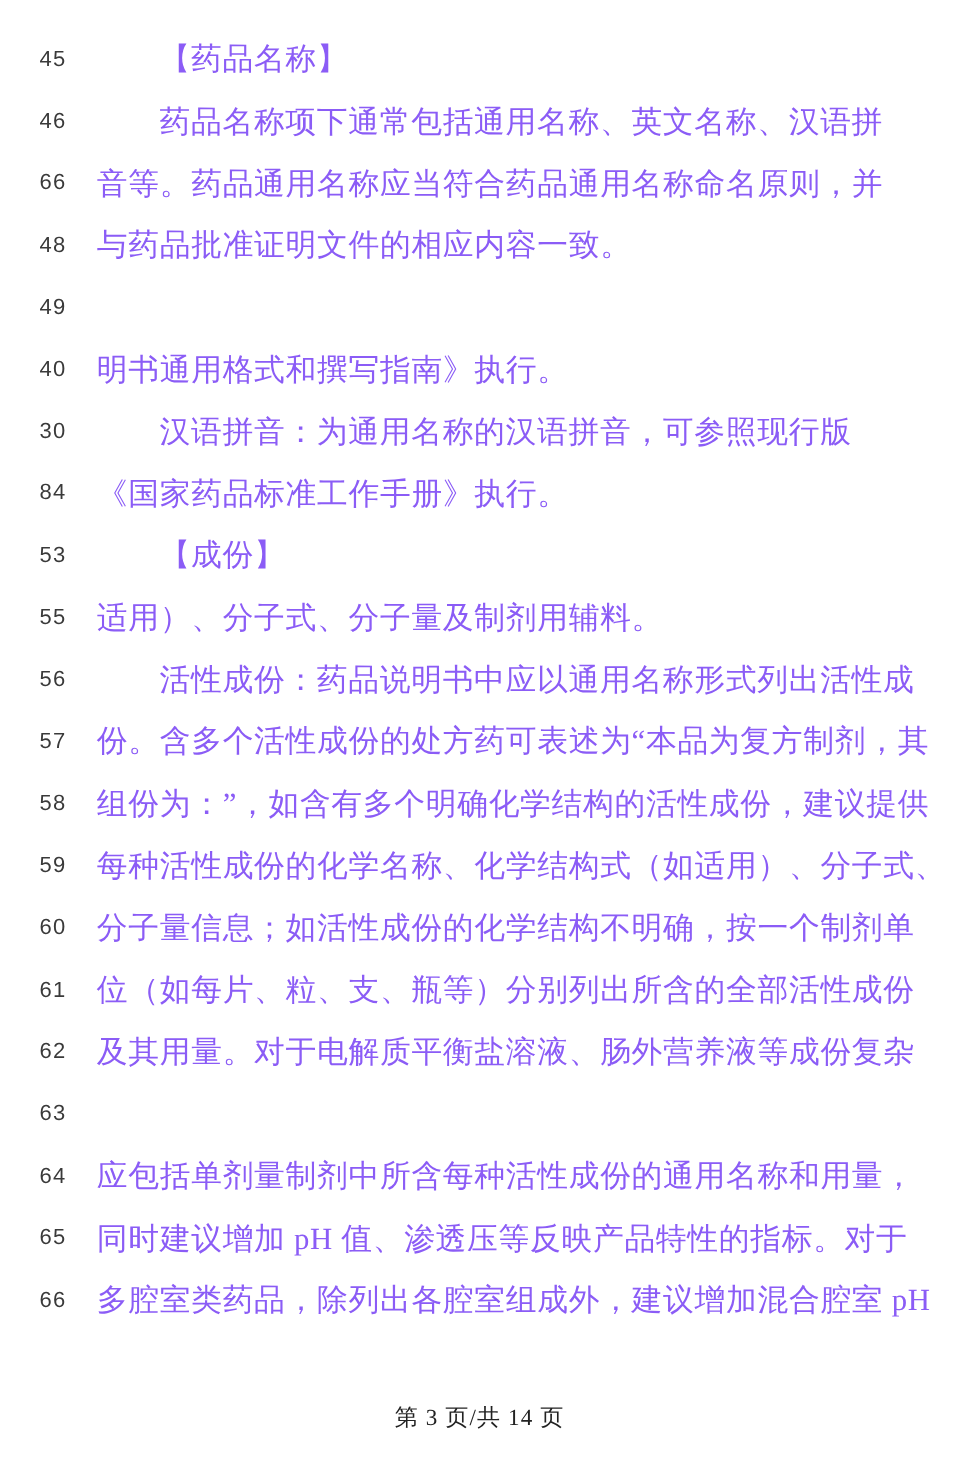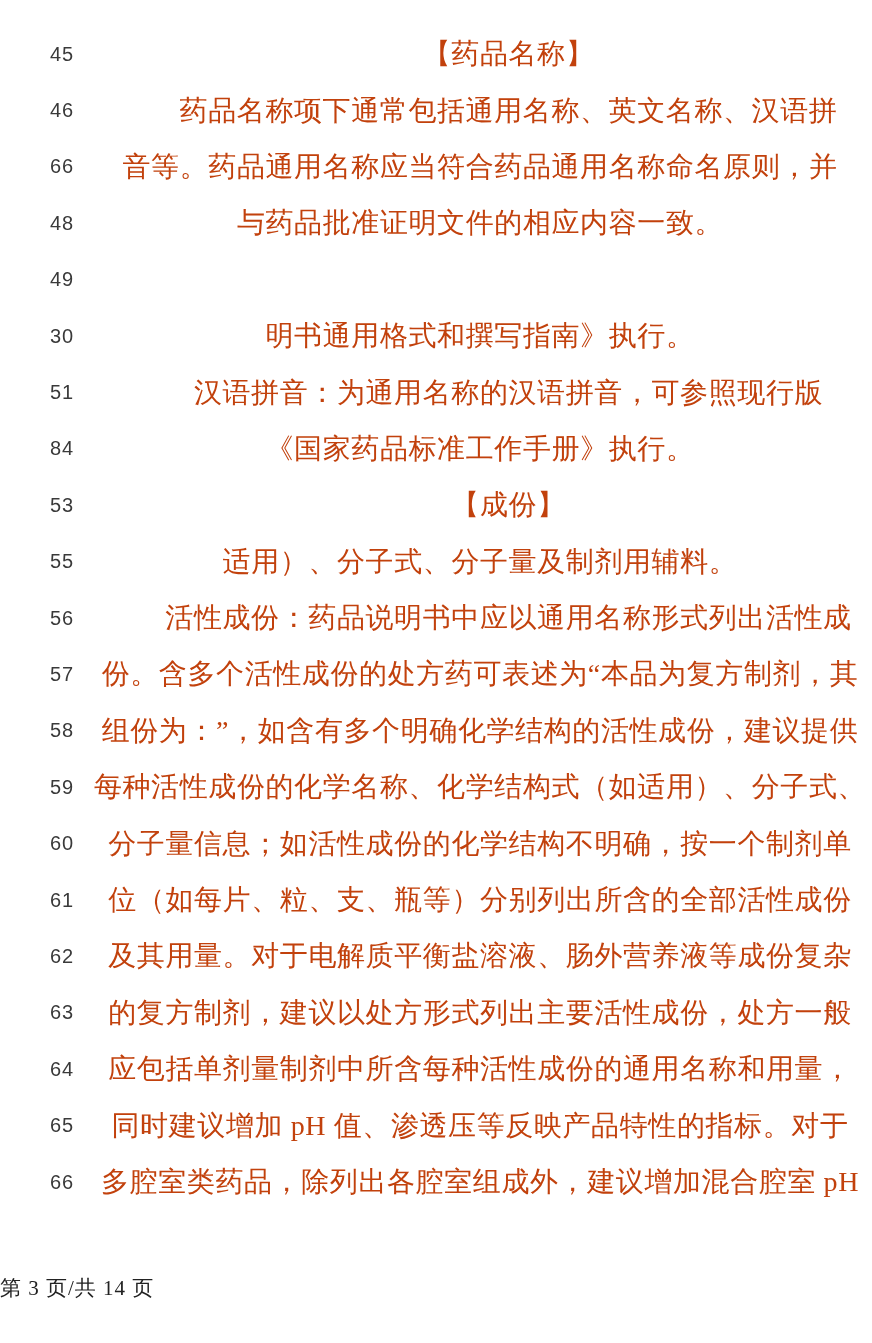--- a/index.html
+++ b/index.html
@@ -19,46 +19,46 @@
   .doc-body {
     position: absolute;
     top: 26px;
     left: 0;
     right: 0;
   }
   .line {
     display: flex;
     align-items: center;
     height: 56.4px;
-    text-align: center;
   }
   .num {
     flex: 0 0 88px;
     box-sizing: border-box;
     padding-left: 36px;
     font-family: "Liberation Sans", "DejaVu Sans", sans-serif;
     font-size: 20px;
     letter-spacing: 1px;
     color: #3a3a3a;
   }
   .txt {
     flex: 1 1 auto;
     font-size: 28px;
     letter-spacing: 0.6px;
     white-space: nowrap;
-    color: #c2410c;
+    color: #8b5cf6;
   }
   .line.indent-para .txt {
     padding-left: 57px;
   }
   .footer {
     position: absolute;
     top: 1274px;
     left: 0;
     width: 100%;
+    text-align: center;
     font-size: 21px;
     letter-spacing: 1px;
     color: #222222;
   }
 </style>
 </head>
 <body>
 
 <div class="page">
   <div class="doc-body" id="doc-body">
@@ -75,25 +75,25 @@
         <span class="txt">音等。药品通用名称应当符合药品通用名称命名原则，并</span>
       </div>
       <div class="line indent-none">
         <span class="num">48</span>
         <span class="txt">与药品批准证明文件的相应内容一致。</span>
       </div>
       <div class="line indent-para">
         <span class="num">49</span>
       </div>
       <div class="line indent-none">
-        <span class="num">30</span>
+        <span class="num">40</span>
         <span class="txt">明书通用格式和撰写指南》执行。</span>
       </div>
       <div class="line indent-para">
-        <span class="num">51</span>
+        <span class="num">30</span>
         <span class="txt">汉语拼音：为通用名称的汉语拼音，可参照现行版</span>
       </div>
       <div class="line indent-none">
         <span class="num">84</span>
         <span class="txt">《国家药品标准工作手册》执行。</span>
       </div>
       <div class="line indent-para">
         <span class="num">53</span>
         <span class="txt">【成份】</span>
       </div>
@@ -124,21 +124,20 @@
       <div class="line indent-none">
         <span class="num">61</span>
         <span class="txt">位（如每片、粒、支、瓶等）分别列出所含的全部活性成份</span>
       </div>
       <div class="line indent-none">
         <span class="num">62</span>
         <span class="txt">及其用量。对于电解质平衡盐溶液、肠外营养液等成份复杂</span>
       </div>
       <div class="line indent-none">
         <span class="num">63</span>
-        <span class="txt">的复方制剂，建议以处方形式列出主要活性成份，处方一般</span>
       </div>
       <div class="line indent-none">
         <span class="num">64</span>
         <span class="txt">应包括单剂量制剂中所含每种活性成份的通用名称和用量，</span>
       </div>
       <div class="line indent-none">
         <span class="num">65</span>
         <span class="txt">同时建议增加 pH 值、渗透压等反映产品特性的指标。对于</span>
       </div>
       <div class="line indent-none">

